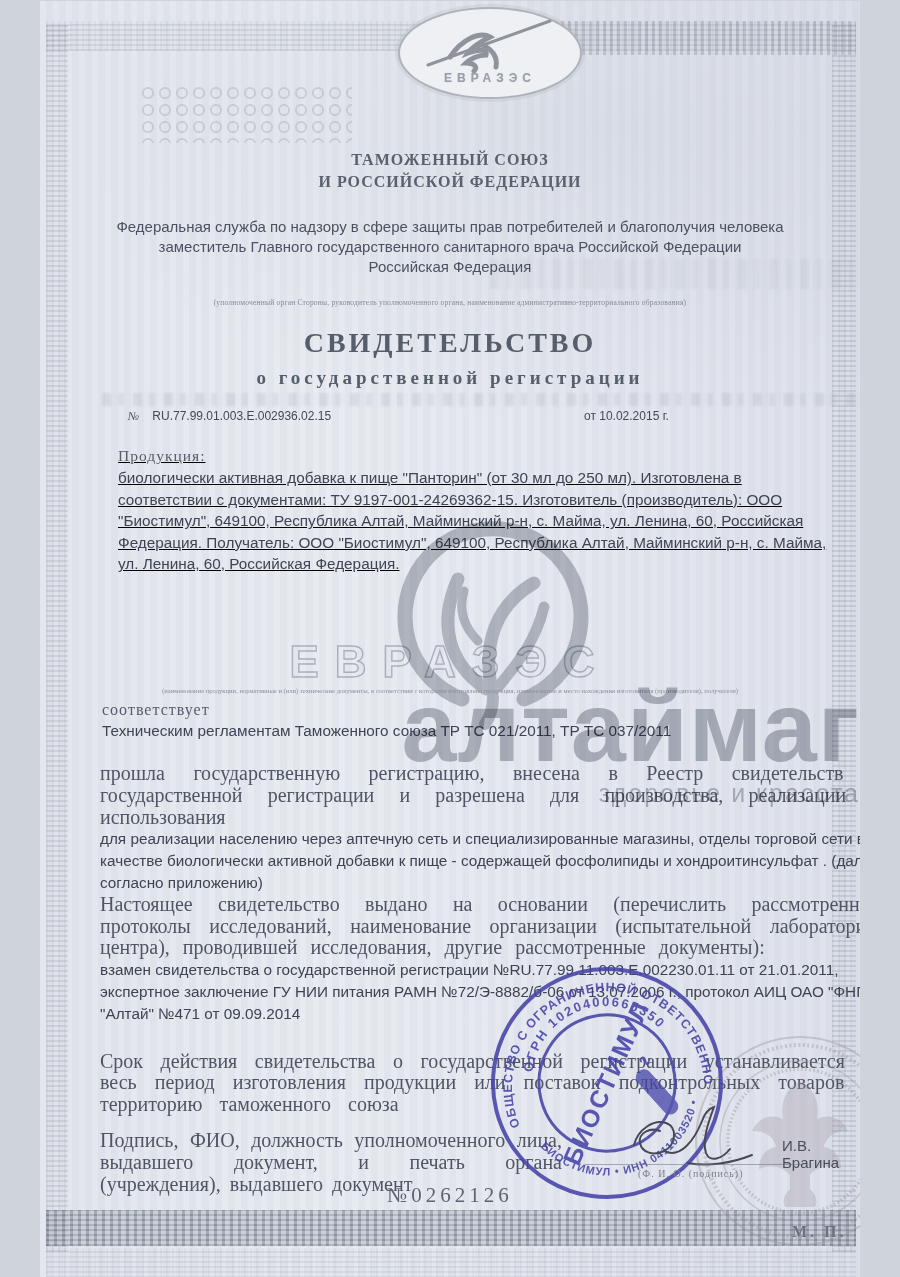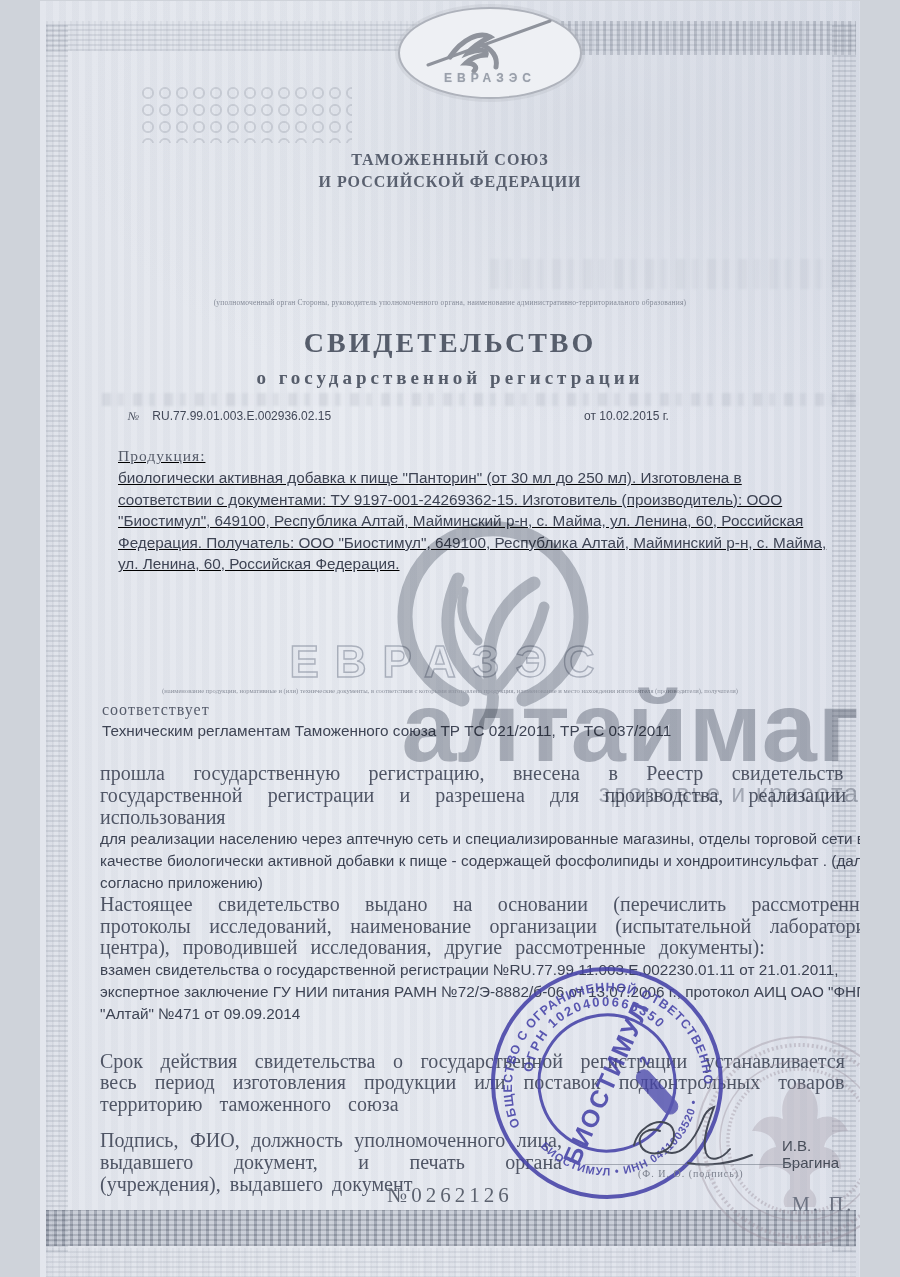--- a/index.html
+++ b/index.html
@@ -88,21 +88,21 @@
   
   #company-stamp{position:absolute;left:442px;top:960px;opacity:.88;}
   #state-seal{position:absolute;left:648px;top:1028px;opacity:.38;}
   #handwritten-signature{position:absolute;left:588px;top:1100px;}
   #signer-name{position:absolute;left:742px;top:1136px;font-family:"Liberation Sans",sans-serif;
      font-size:15px;color:#474d59;}
   #signature-line{position:absolute;left:545px;top:1163px;width:216px;border-top:1px solid rgba(110,116,130,.55);}
   #signature-note{position:absolute;left:598px;top:1167px;font-size:10px;color:#7b808d;letter-spacing:1px;}
   #blank-number{position:absolute;left:0;right:0;top:1182px;text-align:center;
      font-size:21px;letter-spacing:4px;color:#5d6370;}
-  #mp-mark{position:absolute;left:752px;top:1192px;font-size:20px;letter-spacing:3px;color:#6b7180;}
+  #mp-mark{position:absolute;left:752px;top:1222px;font-size:16px;letter-spacing:3px;color:#6b7180;font-weight:bold;}
 </style>
 </head>
 <body>
 
 <div id="paper">
 
   <div id="border-top" class="gpat"></div>
   <div id="border-top-dark"></div>
   <div id="border-left" class="gpat"></div>
   <div id="border-right" class="gpat"></div>
@@ -121,20 +121,25 @@
         <path d="M28,42 C40,24 58,16 68,22 C60,26 50,32 46,38 C56,34 66,34 64,40 C56,40 48,44 44,48 C52,48 56,52 52,56" stroke-width="5"></path>
         <path d="M60,30 C70,34 76,42 74,52" stroke-width="5"></path>
       </g>
     </svg>
     <div class="elabel">ЕВРАЗЭС</div>
   </div>
 
   <div id="header-block" class="ctr">
     <div class="hline">ТАМОЖЕННЫЙ СОЮЗ</div>
     <div class="hline">И РОССИЙСКОЙ ФЕДЕРАЦИИ</div>
+  </div>
+  <div id="agency-block" class="ctr">
+    <div>Федеральная служба по надзору в сфере защиты прав потребителей и благополучия человека</div>
+    <div>заместитель Главного государственного санитарного врача Российской Федерации</div>
+    <div>Российская Федерация</div>
   </div>
   <div id="footnote-authority" class="ctr">(уполномоченный орган Стороны, руководитель уполномоченного органа, наименование административно-территориального образования)</div>
 
   <div id="doc-title" class="ctr">СВИДЕТЕЛЬСТВО</div>
   <div id="doc-subtitle" class="ctr">о государственной регистрации</div>
 
   <div id="number-row">
     <span id="number-prefix">№</span>
     <span id="registration-number">RU.77.99.01.003.Е.002936.02.15</span>
     <span id="registration-date">от 10.02.2015 г.</span>

